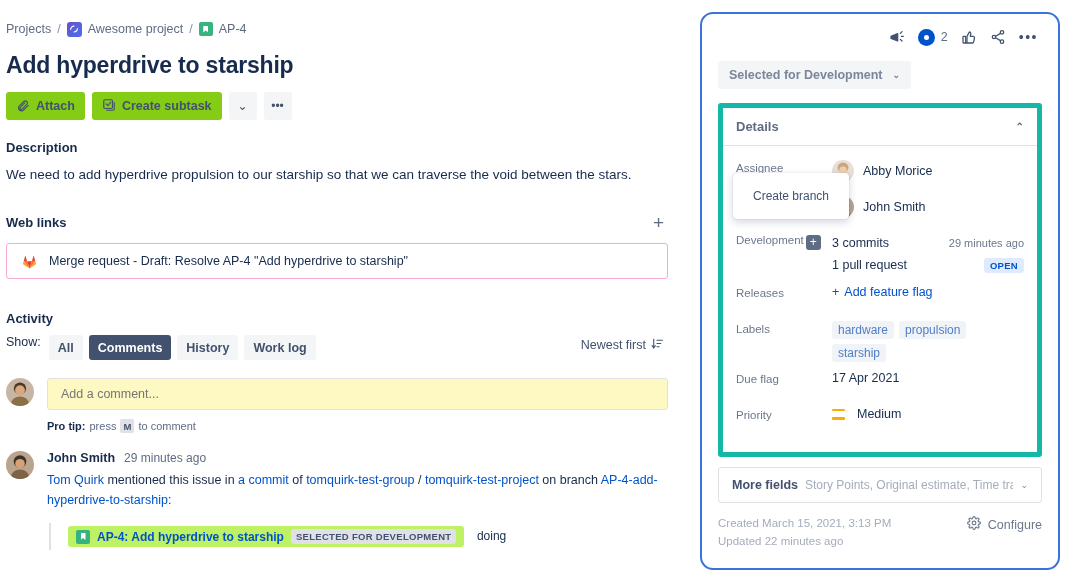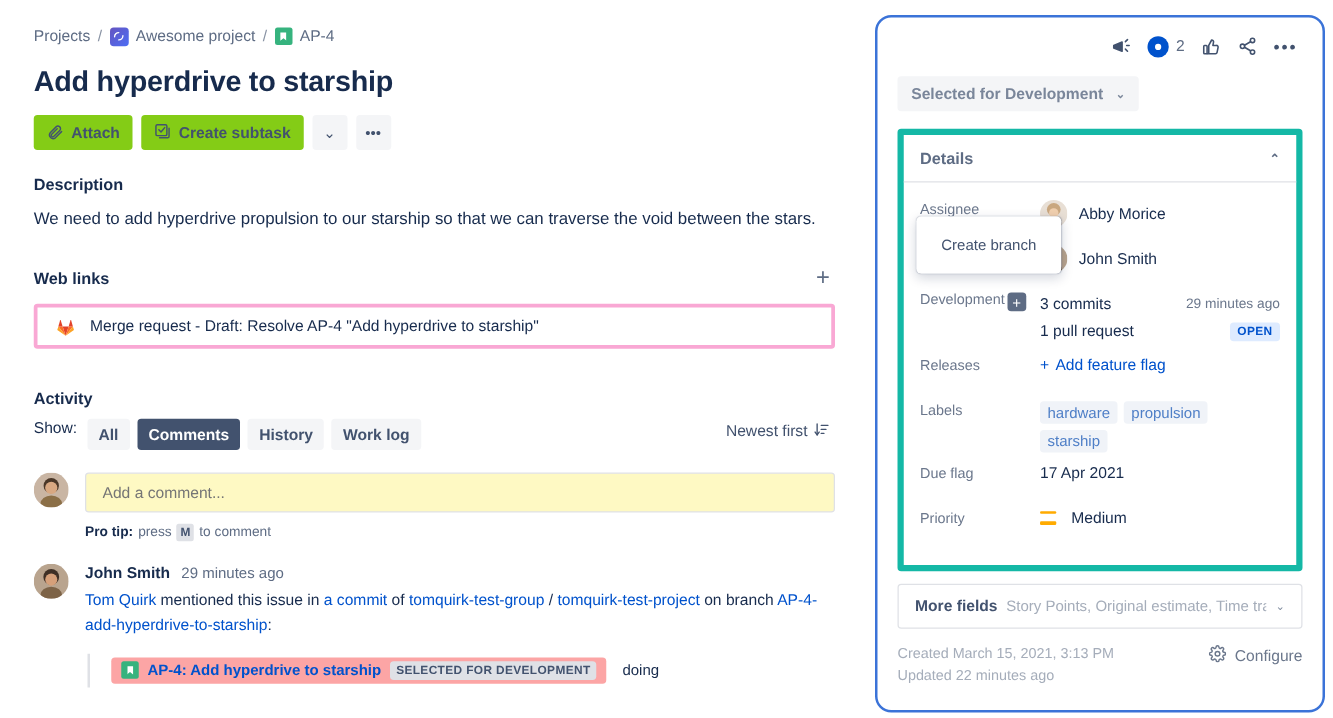--- a/index.html
+++ b/index.html
@@ -9,21 +9,21 @@
     font-family: "Liberation Sans", sans-serif;
     color: #172b4d;
     overflow: hidden;
     position: relative;
   }
 
   
   .left-col {
     position: absolute; left: 0; top: 0;
     width: 690px; height: 574px;
-    padding: 20px 22px 0 27px;
+    padding: 20px 22px 0 6px;
   }
 
   .breadcrumb { display: flex; align-items: center; gap: 6px; font-size: 12.5px; color: #5e6c84; height: 18px; }
   .bc-link { color: #5e6c84; cursor: pointer; }
   .bc-sep { color: #8993a4; }
   .bc-item { display: flex; align-items: center; gap: 6px; }
   .proj-avatar {
     width: 15px; height: 15px; border-radius: 3px;
     background: linear-gradient(135deg,#6554c0 0%,#4c6ef5 100%);
     display: flex; align-items: center; justify-content: center;
@@ -57,21 +57,21 @@
   }
 
   .sec-head { font-size: 13px; font-weight: bold; color: #172b4d; }
   .desc-block { margin-top: 20px; }
   .desc-text { font-size: 13.5px; color: #172b4d; margin-top: 10px; line-height: 1.5; }
 
   .weblinks-block { margin-top: 28px; }
   .wl-head-row { display: flex; align-items: center; justify-content: space-between; padding-right: 4px; }
   .wl-add { font-size: 19px; color: #5e6c84; cursor: pointer; line-height: 1; font-weight: 300; }
   .wl-card {
-    margin-top: 11px; border: 3px solid #f9a8d4; border-radius: 3px;
+    margin-top: 11px; border: 1px solid #f9a8d4; border-radius: 3px;
     height: 36px; display: flex; align-items: center; gap: 11px; padding: 0 14px;
     font-size: 12.5px; color: #172b4d;
   }
   .gitlab-icon { width: 17px; height: 17px; flex-shrink: 0; }
 
   .activity-block { margin-top: 32px; }
   .show-row { display: flex; align-items: flex-start; gap: 6px; margin-top: 9px; position: relative; }
   .show-label { font-size: 12.5px; color: #172b4d; margin-right: 2px; }
   .filter-pill {
     background: #f4f5f7; border: none; border-radius: 3px;
@@ -106,22 +106,22 @@
   .thread-head { display: flex; align-items: baseline; gap: 9px; }
   .author { font-size: 12.5px; font-weight: bold; color: #172b4d; }
   .timestamp { font-size: 12px; color: #5e6c84; }
   .thread-text { font-size: 12.5px; color: #172b4d; line-height: 1.55; margin-top: 6px; }
   .lnk { color: #0052cc; cursor: pointer; }
   .quote {
     margin-top: 13px; margin-left: 2px; border-left: 2px solid #dfe1e6;
     padding: 3px 0 3px 17px;
   }
   .issue-chip {
-    display: inline-flex; align-items: flex-start; gap: 7px;
-    background: #fca5a5; border-radius: 3px; padding: 3px 8px;
+    display: inline-flex; align-items: center; gap: 7px;
+    background: #bef264; border-radius: 3px; padding: 3px 8px;
     font-size: 12px;
   }
   .chip-link { color: #0052cc; font-weight: bold; }
   .status-chip {
     background: #dfe1e6; color: #42526e; border-radius: 3px;
     font-size: 9.5px; font-weight: bold; padding: 2px 5px; letter-spacing: 0.3px;
   }
   .doing-text { font-size: 12px; color: #172b4d; margin-left: 8px; }
 
   

